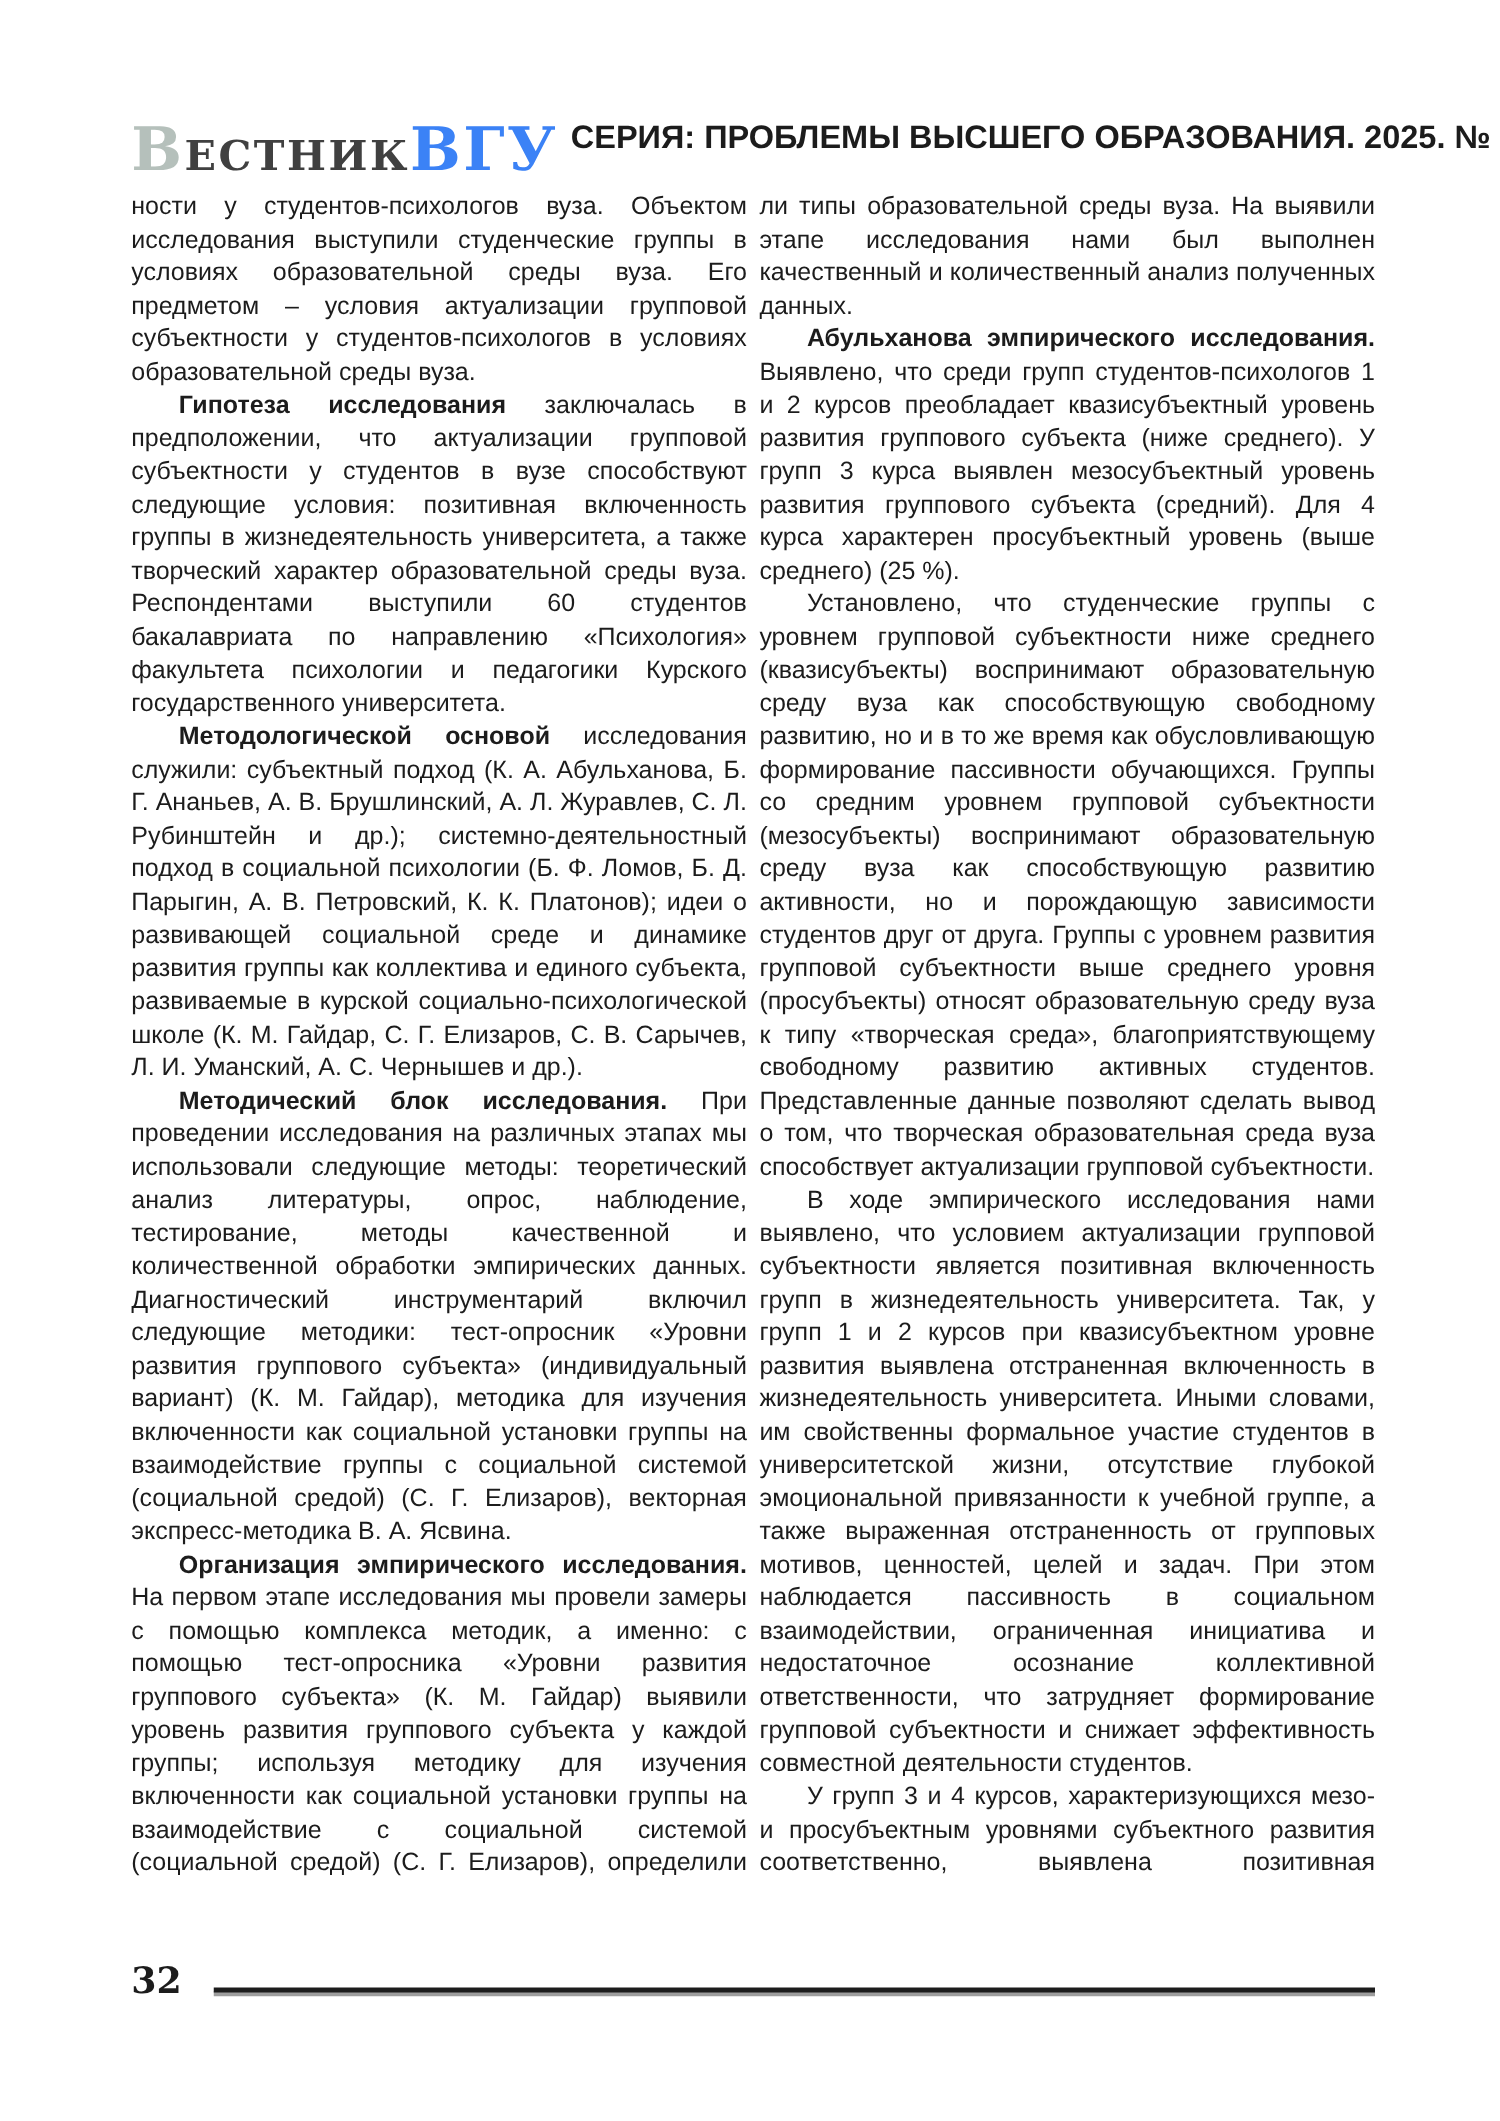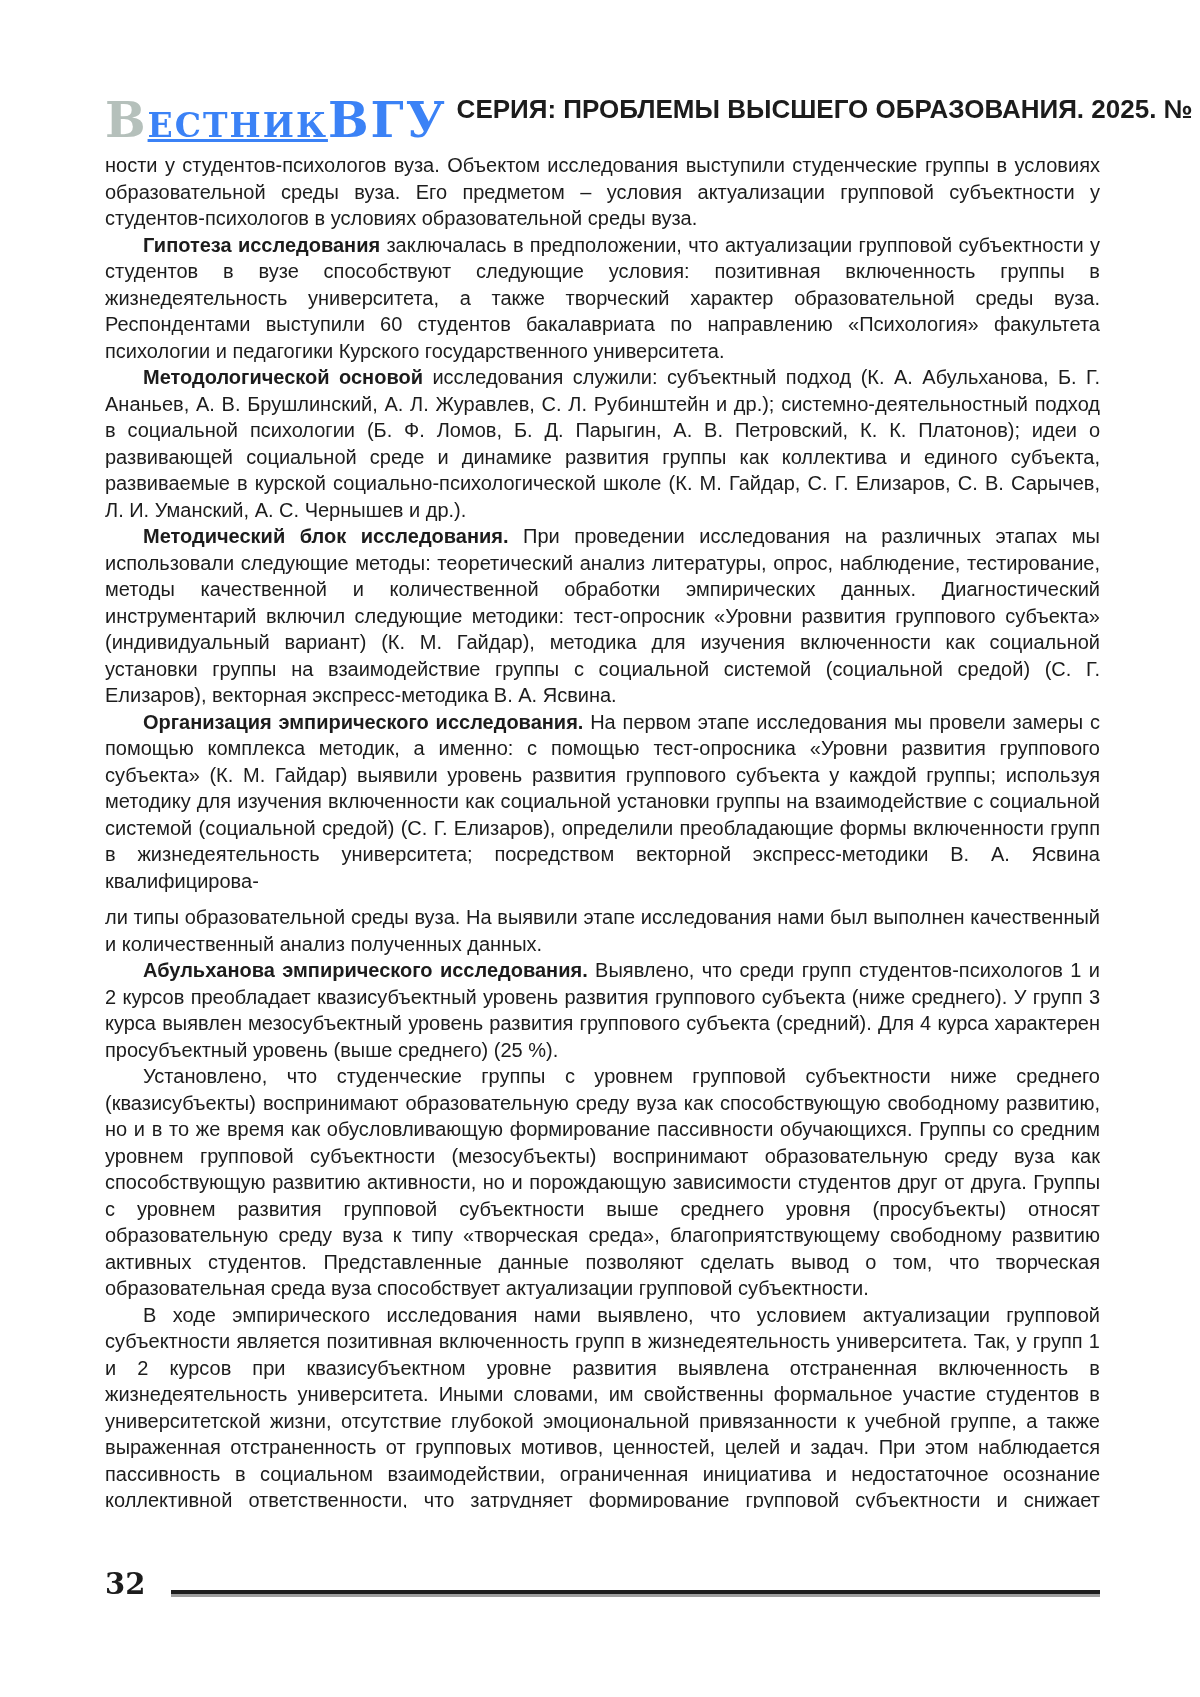--- a/index.html
+++ b/index.html
@@ -6,29 +6,29 @@
   html, body { width: 1200px; height: 1697px; background: #ffffff; }
   .page {
     position: relative; width: 1200px; height: 1697px; overflow: hidden;
     font-family: "Liberation Sans", sans-serif; color: #1c1c1c; background: #ffffff;
   }
 
   
   .header { position: absolute; top: 94px; left: 105px; right: 100px; display: flex; align-items: flex-end; }
   .logo { font-family: "DejaVu Serif", serif; font-weight: bold; white-space: nowrap; line-height: 0.95; letter-spacing: 2px; }
   .logo .logo-cap  { font-size: 48px; color: #b5c0bb; }
-  .logo .logo-rest { font-size: 33px; color: #3b82f6; text-decoration: underline; }
+  .logo .logo-rest { font-size: 33px; color: #404040; }
   .logo .logo-abbr { font-size: 48px; color: #3b82f6; }
   .header-rule { flex: 1 1 auto; height: 11px; border-top: 4px solid #141414; border-bottom: 4px solid #141414; margin: 0 0 5px 10px; }
   .series { font-size: 26px; font-weight: bold; white-space: nowrap; margin-bottom: 19px; }
 
   
   .columns {
     position: absolute; top: 152px; left: 105px; width: 995px; height: 1356px;
-    display: flex; gap: 10px; overflow: hidden; flex-direction: column;
+    display: flex; gap: 10px; overflow: hidden;
   }
   .col { flex: 1 1 0; text-align: justify; font-size: 20px; line-height: 26.5px; hyphens: auto; -webkit-hyphens: auto; }
   .col p { text-indent: 38px; }
   .col p.no-indent { text-indent: 0; }
   .col b { font-weight: bold; }
 
   
   .footer { position: absolute; top: 1534px; left: 105px; right: 100px; display: flex; align-items: flex-end; margin-top: 36px; }
   .page-num { font-family: "DejaVu Serif", serif; font-weight: bold; font-size: 29px; line-height: 1; }
   .footer-rule { flex: 1 1 auto; height: 4px; background: #1c1c1c; box-shadow: 0 3px 0 #9d9d9d; margin: 0 0 5px 26px; }

